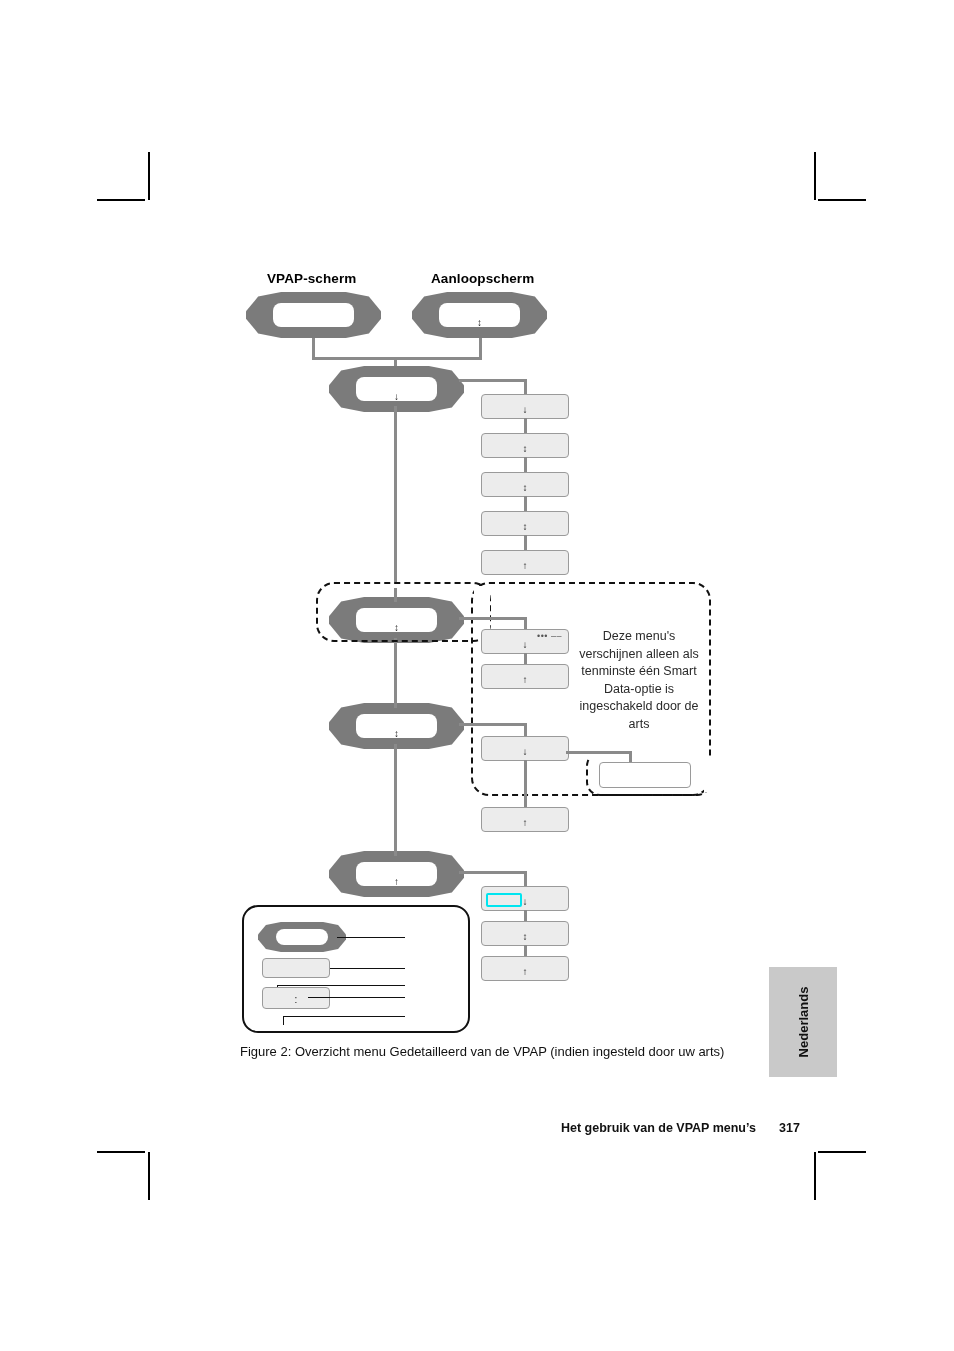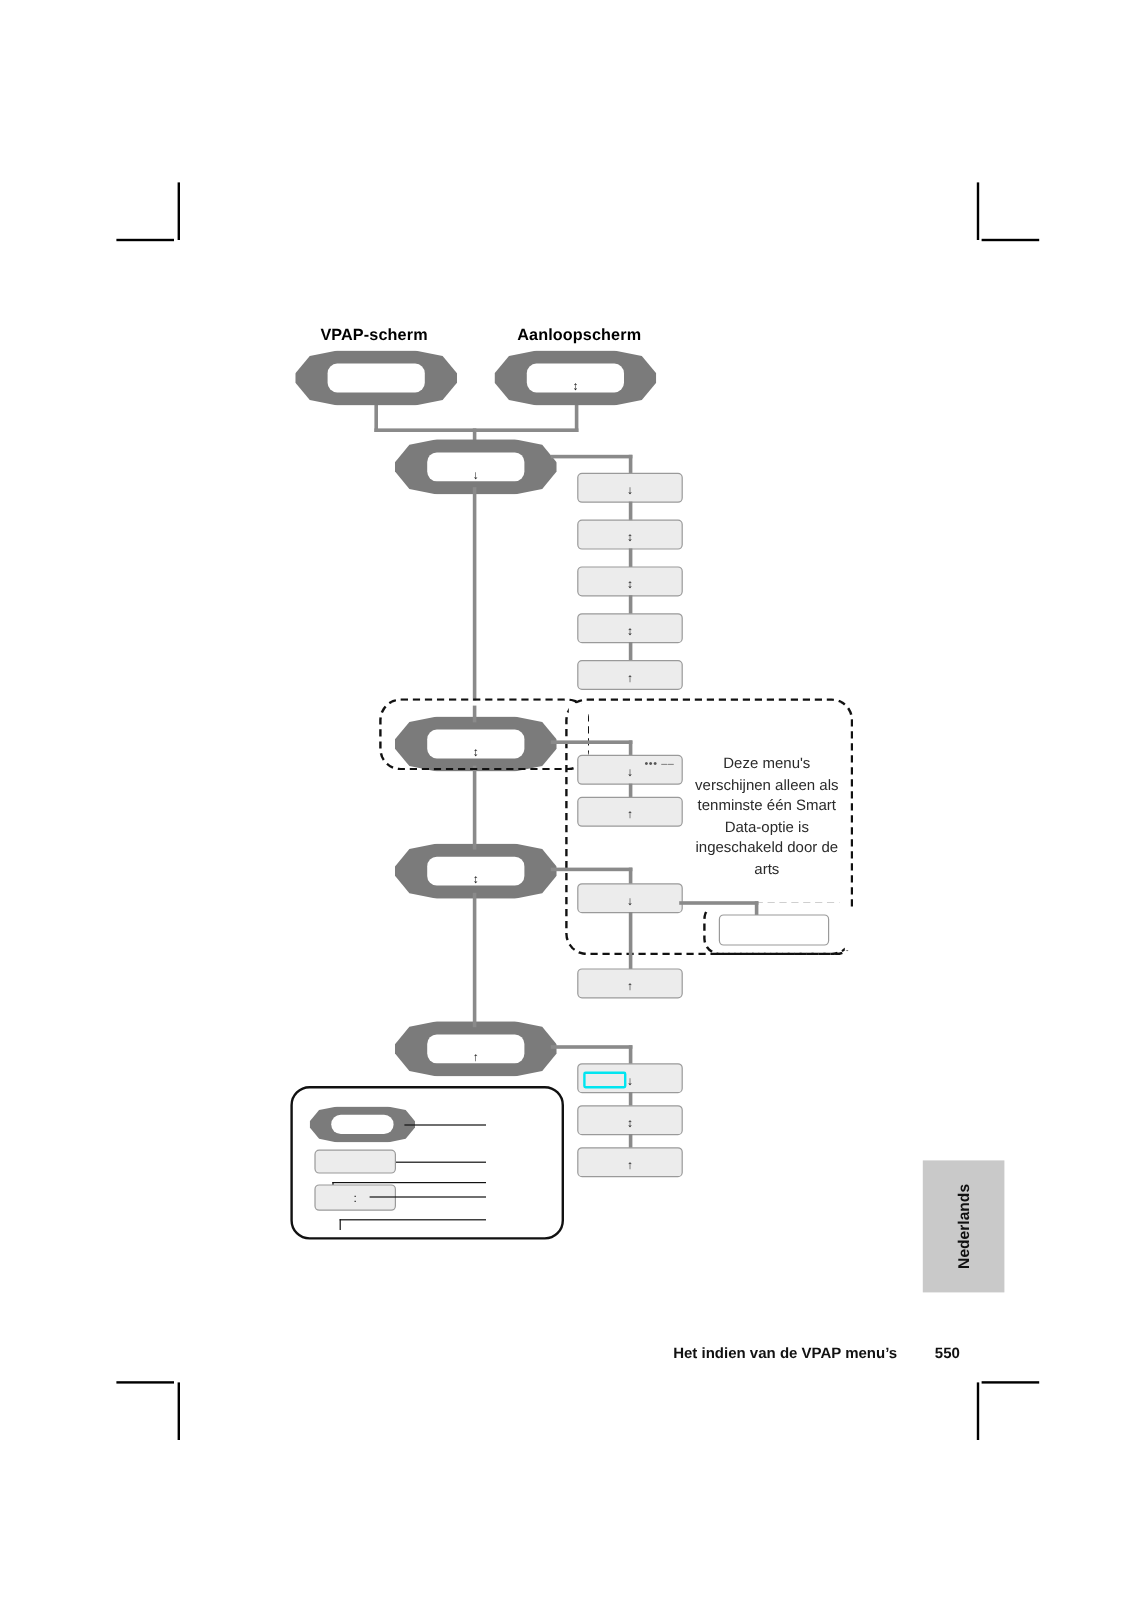--- a/index.html
+++ b/index.html
@@ -223,21 +223,22 @@
   <div class="leader h" style="left:277px;top:985px;width:128px;"></div>
   <div class="leader v" style="left:277px;top:985px;height:14px;"></div>
   <div class="mbox" style="left:262px;top:987px;width:68px;height:22px;">
     <span class="glyph">:</span>
   </div>
   <div class="leader h" style="left:308px;top:997px;width:97px;"></div>
 
   <div class="leader h" style="left:283px;top:1016px;width:122px;"></div>
   <div class="leader v" style="left:283px;top:1016px;height:9px;"></div>
 
+  <div class="caption" style="left:240px;top:1044px;width:516px;">Figure 2: Overzicht menu Gedetailleerd van de VPAP (indien ingesteld door uw arts)</div>
 
   <div class="sidetab" style="left:769px;top:967px;width:68px;height:110px;">
     <span>Nederlands</span>
   </div>
 
-  <div class="footer" style="left:561px;top:1121px;">Het indien van de VPAP menu’s</div>
-  <div class="pageno" style="left:779px;top:1121px;">550</div>
+  <div class="footer" style="left:561px;top:1121px;">Het gebruik van de VPAP menu’s</div>
+  <div class="pageno" style="left:779px;top:1121px;">317</div>
 
 </div>
 
 </body></html>

